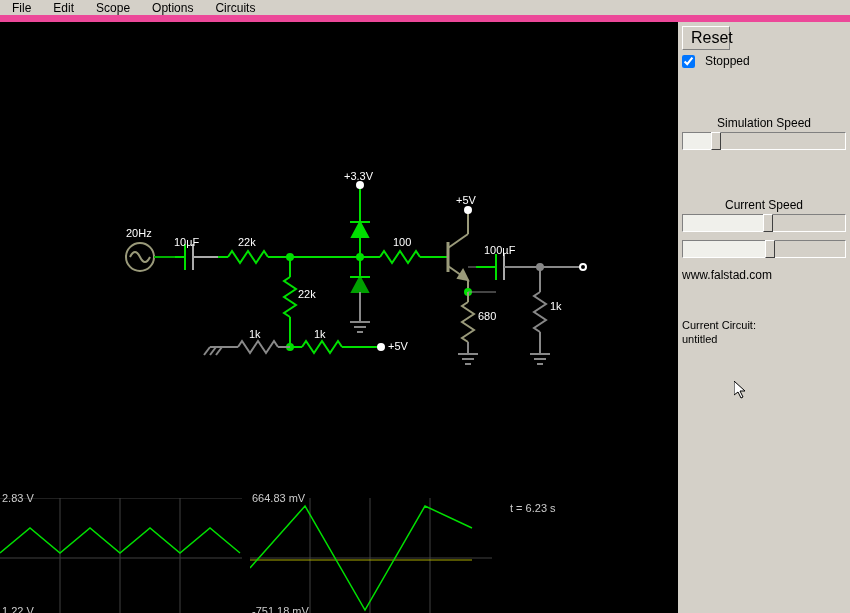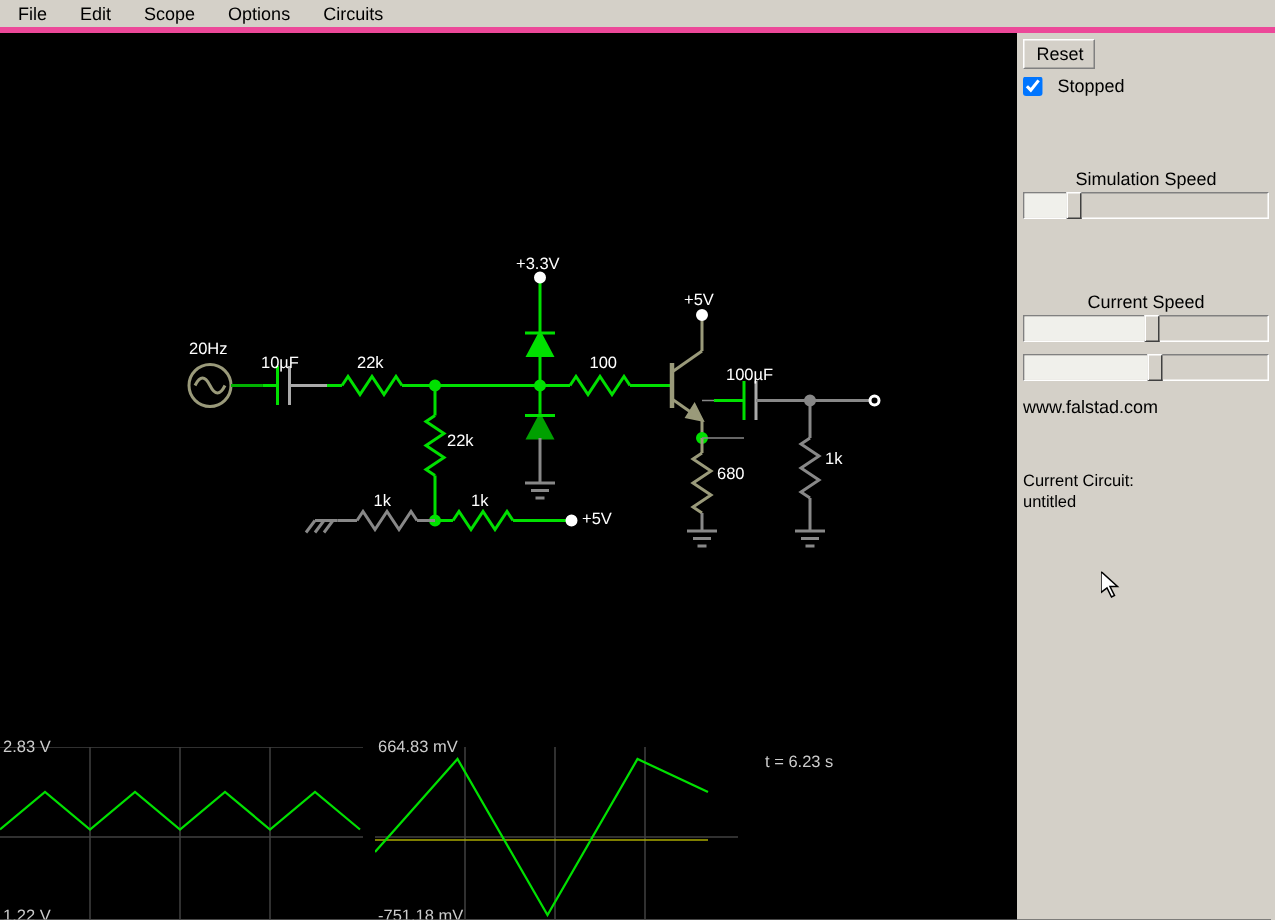--- a/index.html
+++ b/index.html
@@ -11,21 +11,21 @@
     height: 613px;
     overflow: hidden;
     position: relative;
   }
   .menubar {
     background: #d4d0c8;
     height: 22px;
     display: flex;
     align-items: center;
     padding-left: 8px;
-    border-bottom: 4px solid #ec4899;
+    border-bottom: 7px solid #ec4899;
   }
   .menubar-item {
     padding: 3px 18px 3px 4px;
     cursor: pointer;
     font-size: 12px;
     color: #000;
   }
   .main-area {
     display: flex;
     height: 591px;
@@ -43,21 +43,21 @@
     display: flex;
     flex-direction: column;
     gap: 2px;
   }
   .reset-btn {
     background: #d4d0c8;
     border: 1px solid #808080;
     border-top-color: #fff;
     border-left-color: #fff;
     padding: 2px 8px;
-    font-size: 12px;
+    font-size: 16px;
     width: 48px;
     cursor: pointer;
   }
   .checkbox-row {
     display: flex;
     align-items: center;
     gap: 8px;
     font-size: 12px;
     margin-top: 2px;
   }

